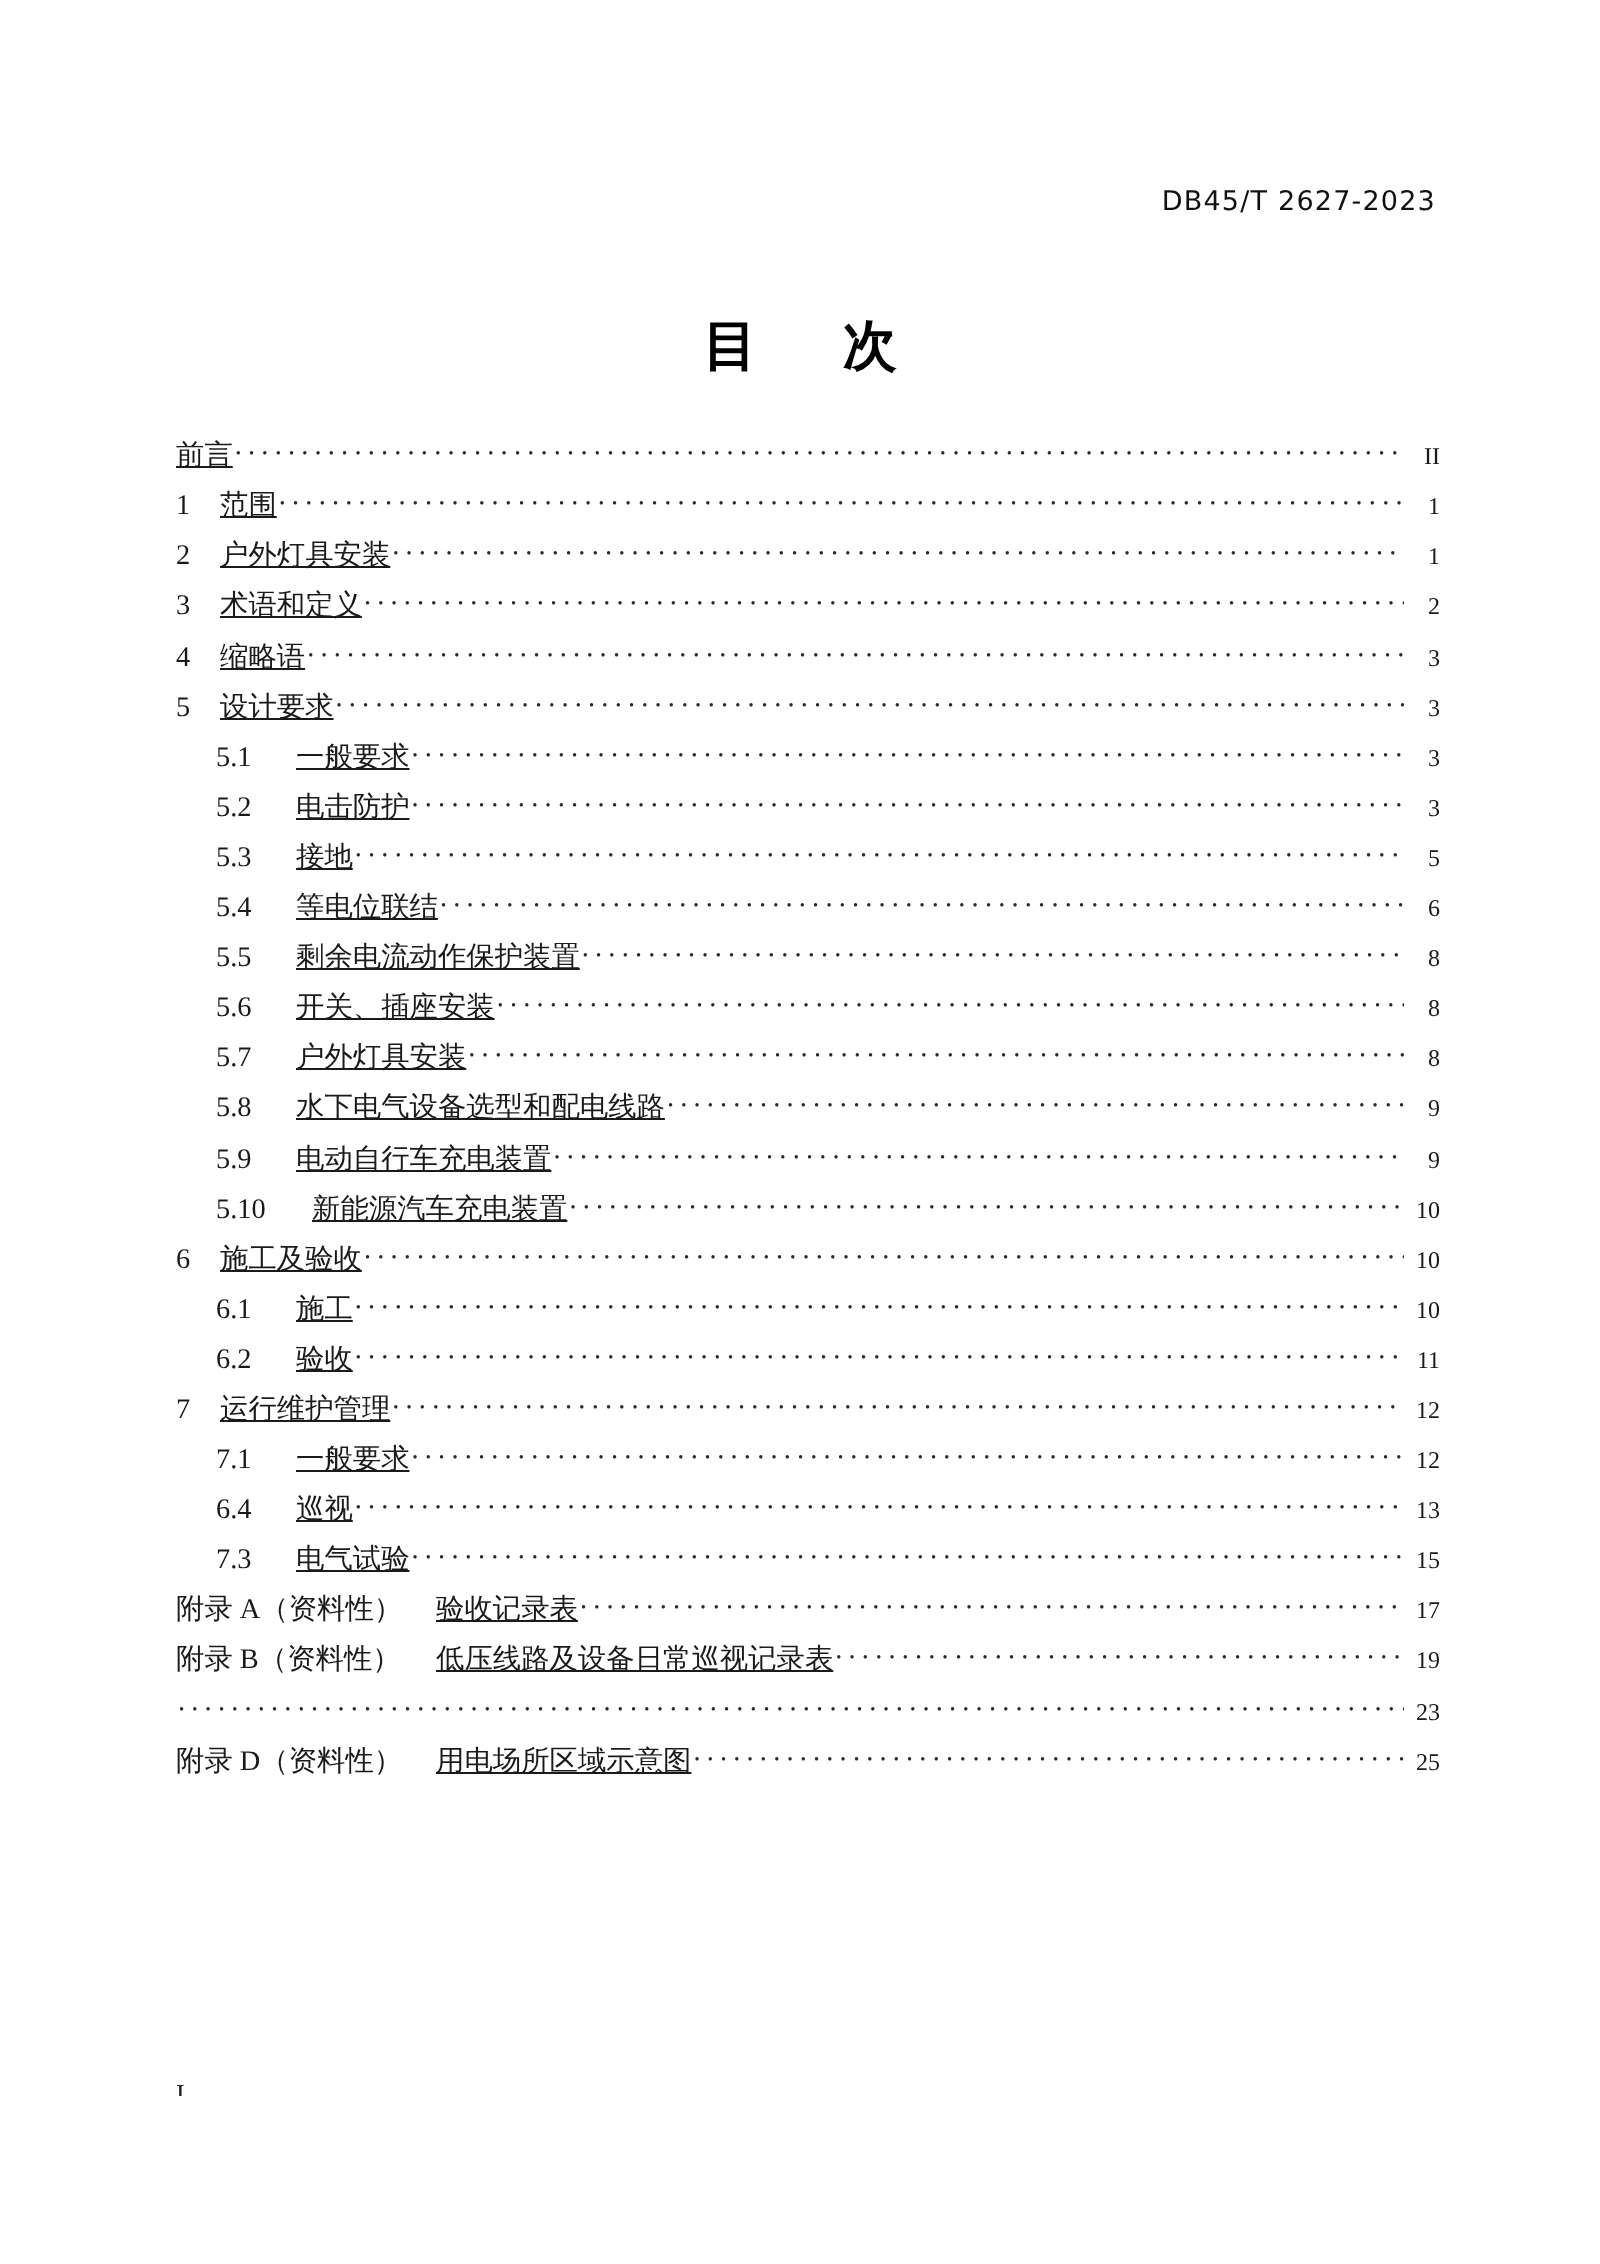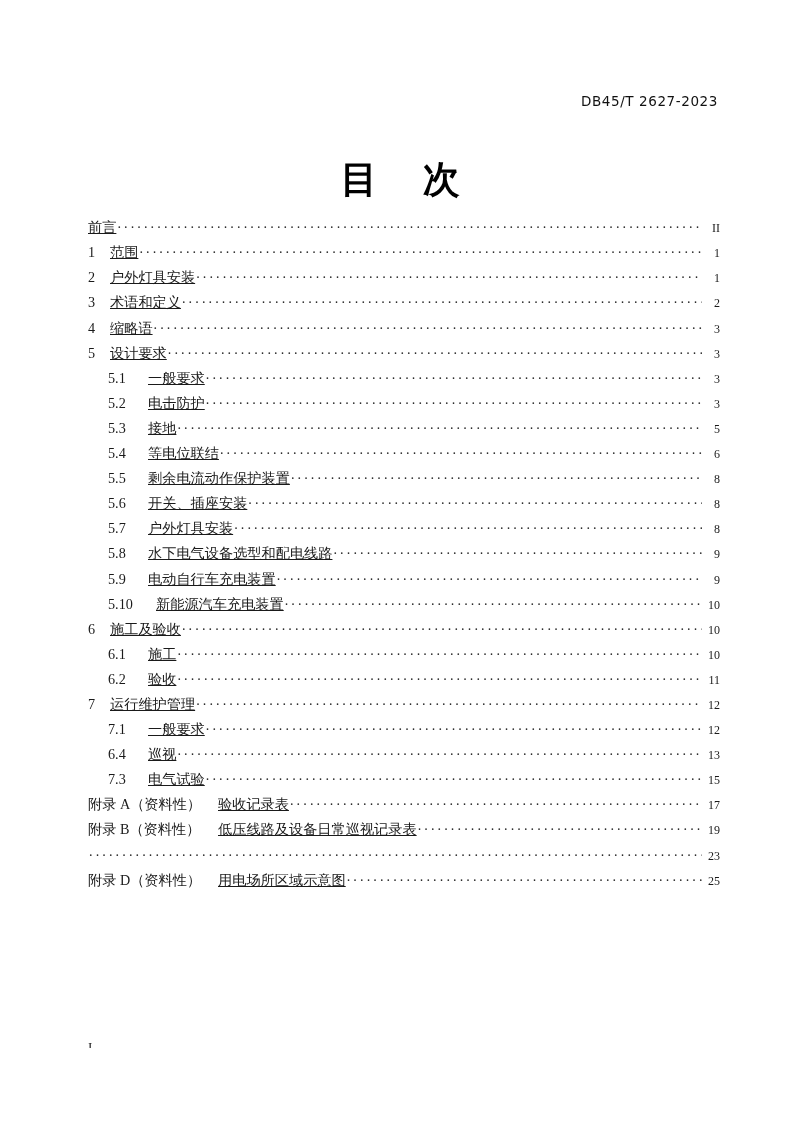--- a/index.html
+++ b/index.html
@@ -33,21 +33,21 @@
     white-space: nowrap;
   }
 
   
   .page-title {
     position: absolute;
     top: 155px;
     left: 0;
     width: 800px;
     text-align: center;
-    font-size: 37px;
+    font-size: 27px;
     font-weight: bold;
     letter-spacing: 18px;
     text-indent: 18px;
     color: #000000;
   }
 
   
   .toc {
     position: absolute;
     top: 218px;

